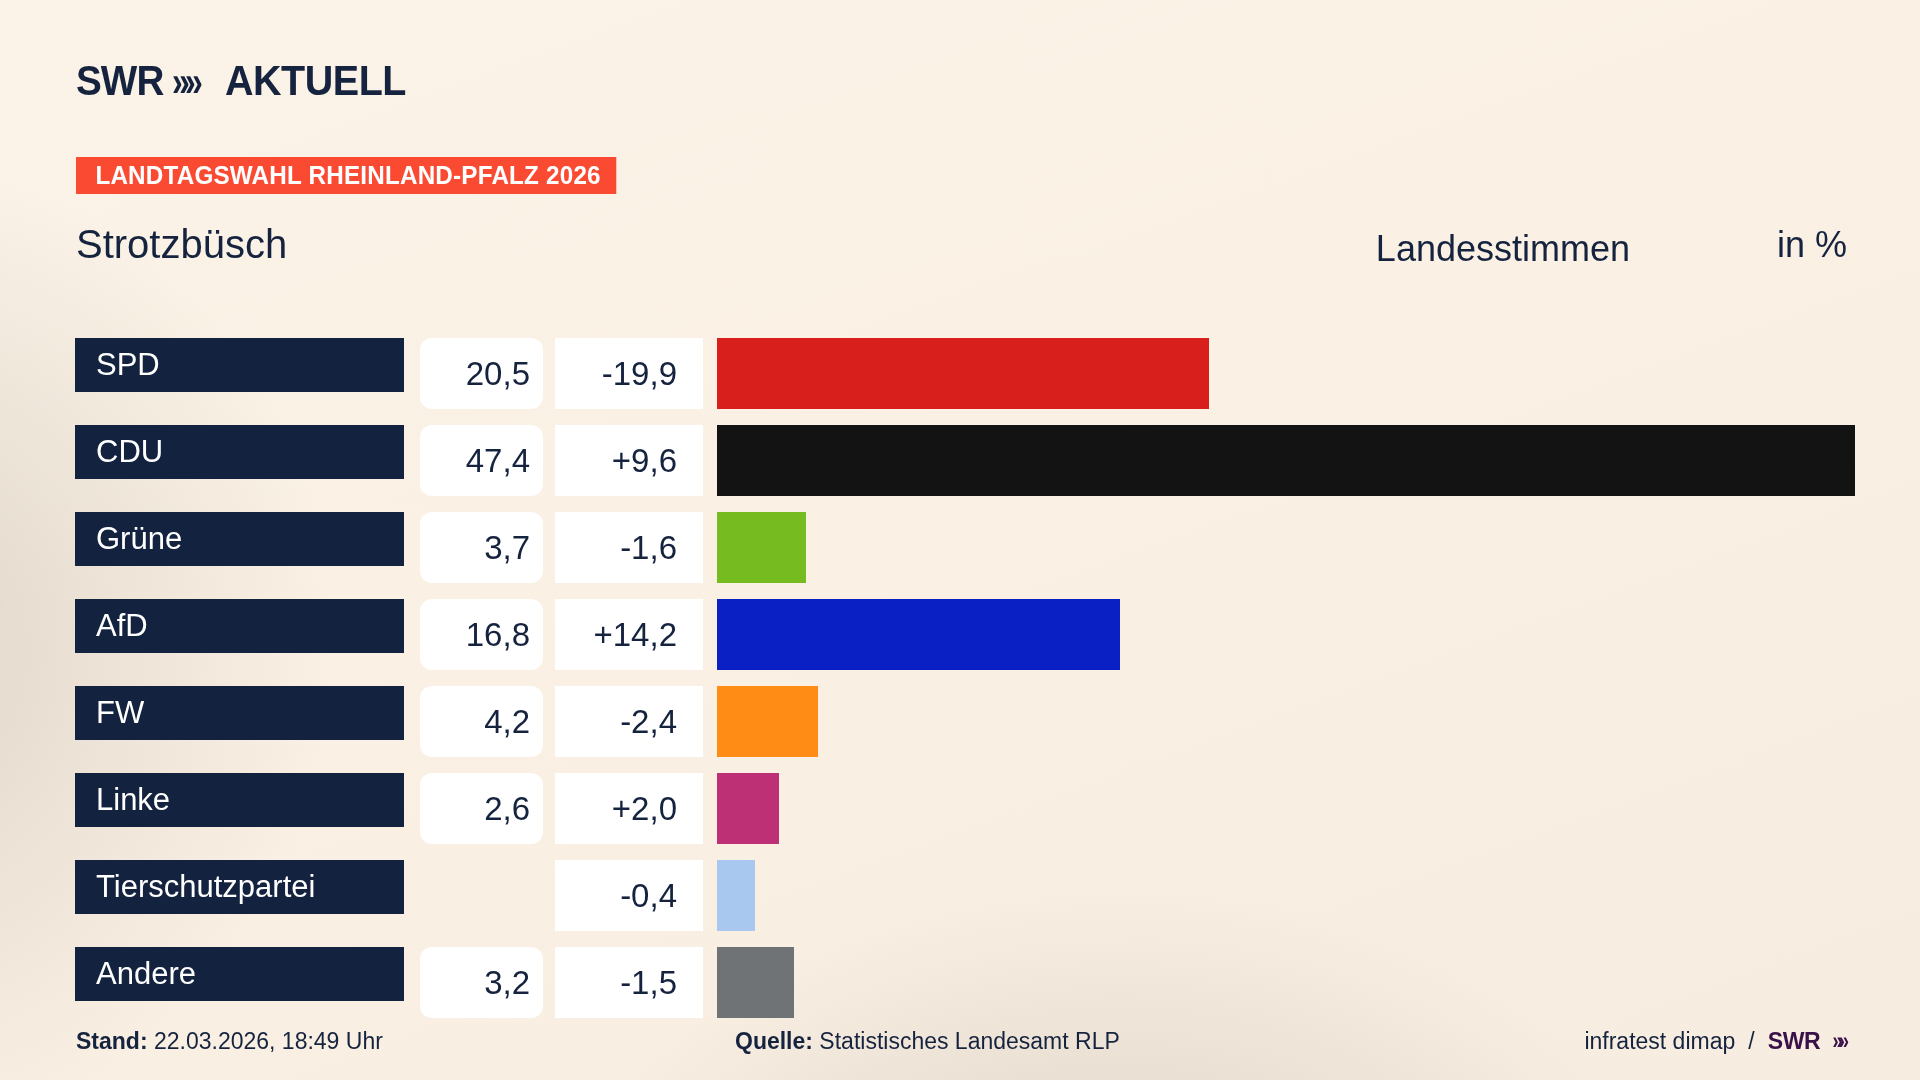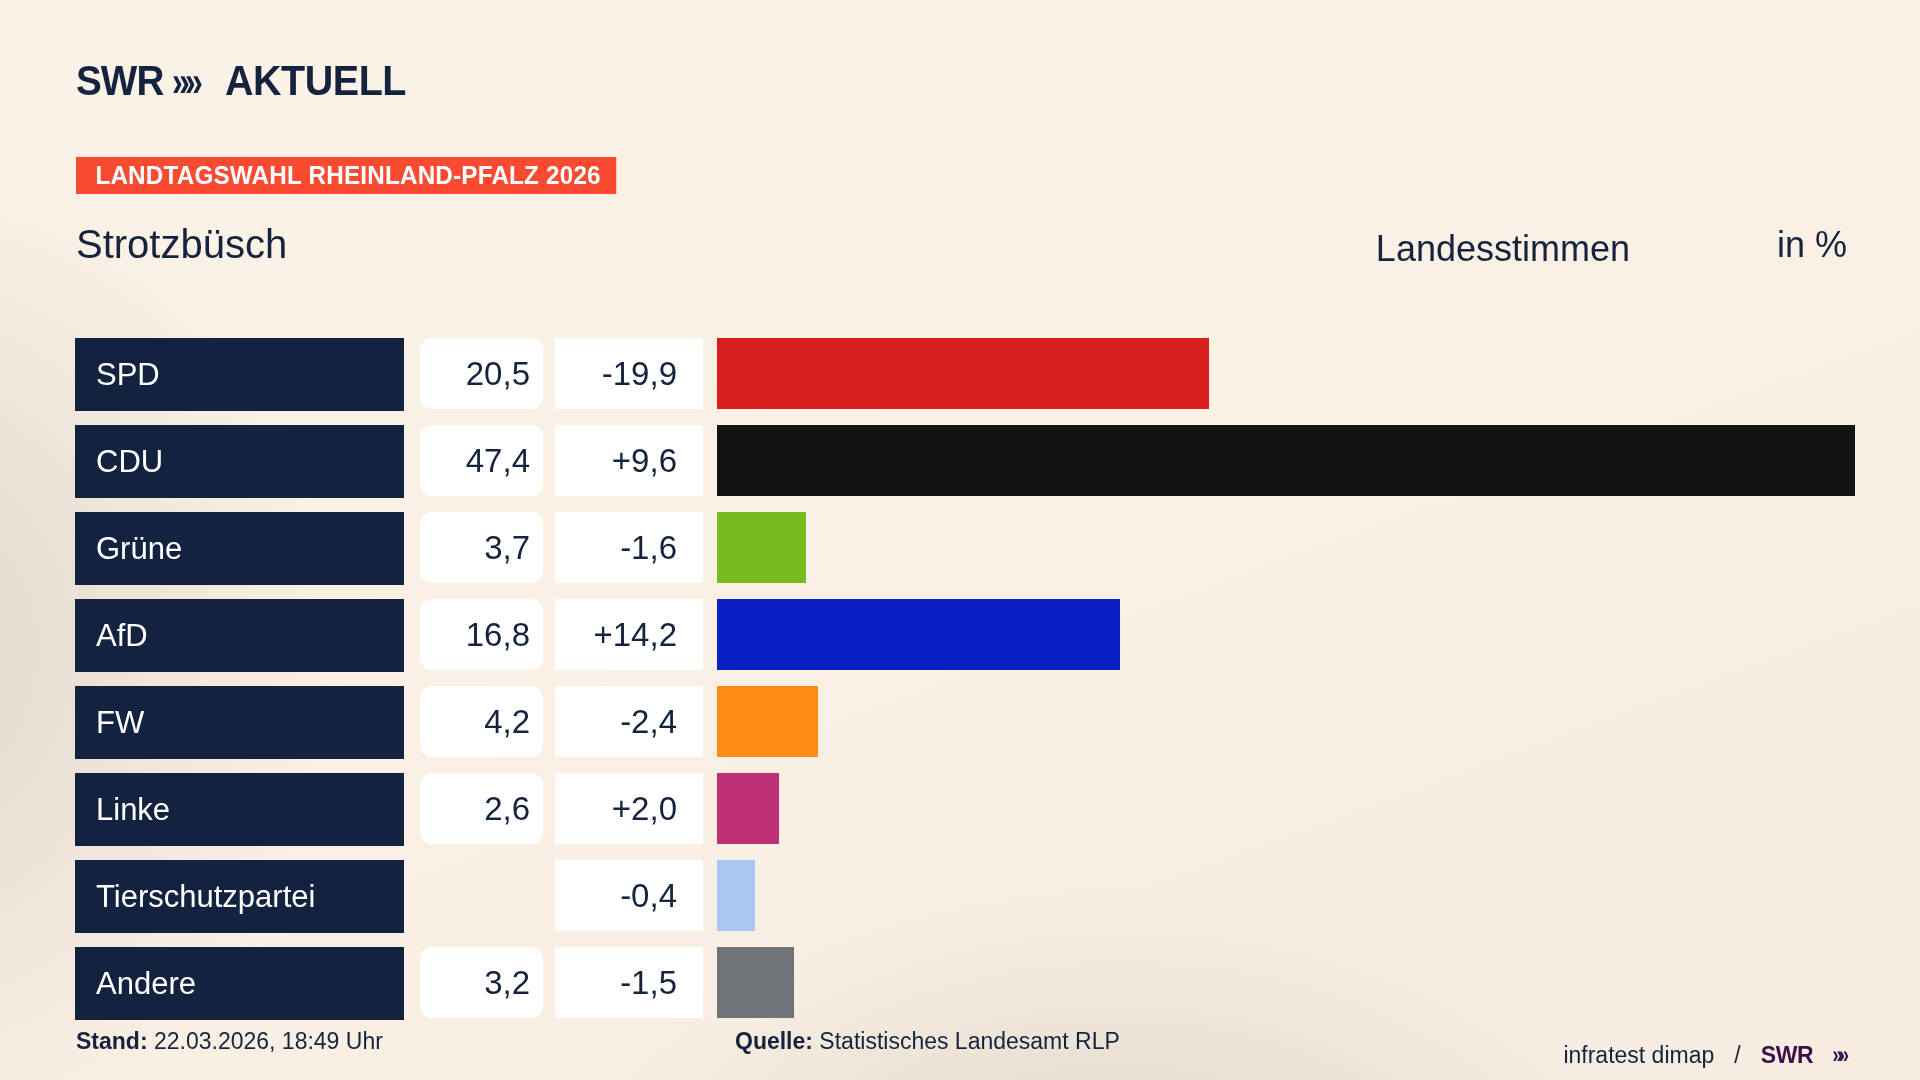--- a/index.html
+++ b/index.html
@@ -112,21 +112,21 @@
   .row {
     position: relative;
     height: 71px;
     margin-bottom: 16px;
   }
   .name-cell {
     position: absolute;
     left: 75px;
     top: 0;
     width: 329px;
-    height: 73px;
+    height: 54px;
     background: #13223f;
     color: #ffffff;
     display: flex;
     align-items: center;
     padding-left: 21px;
     box-sizing: border-box;
     font-size: 31px;
   }
   .val-cell {
     position: absolute;
@@ -184,25 +184,25 @@
   }
   .f-quelle {
     position: absolute;
     left: 735px;
     top: 0;
     white-space: nowrap;
   }
   .f-credit {
     position: absolute;
     right: 73px;
-    top: 14px;
+    top: 0;
     white-space: nowrap;
     display: flex;
     align-items: flex-start;
-    gap: 20px;
+    gap: 13px;
   }
   .f-bold { font-weight: bold; margin-top: 16px; }
   .credit-swr {
     font-weight: bold;
     color: #3a1048;
     letter-spacing: -0.3px;
   }
   .credit-chev {
     font-weight: bold;
     color: #3a1048;

